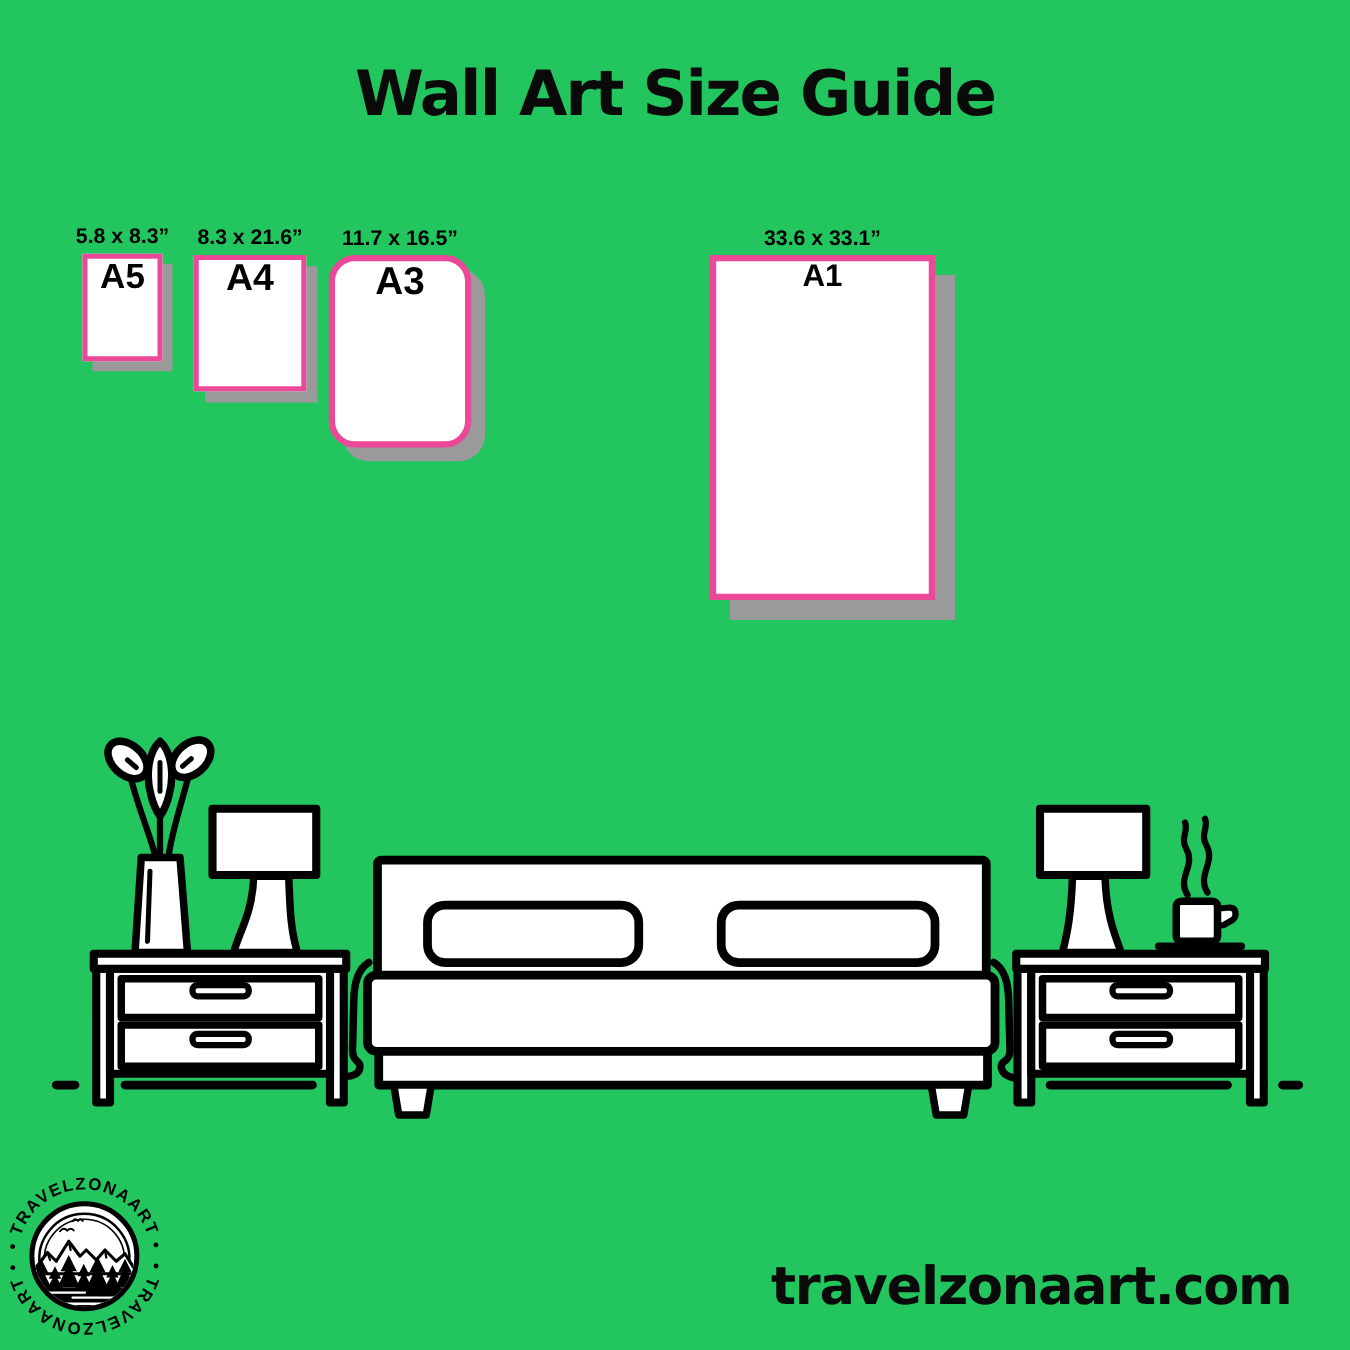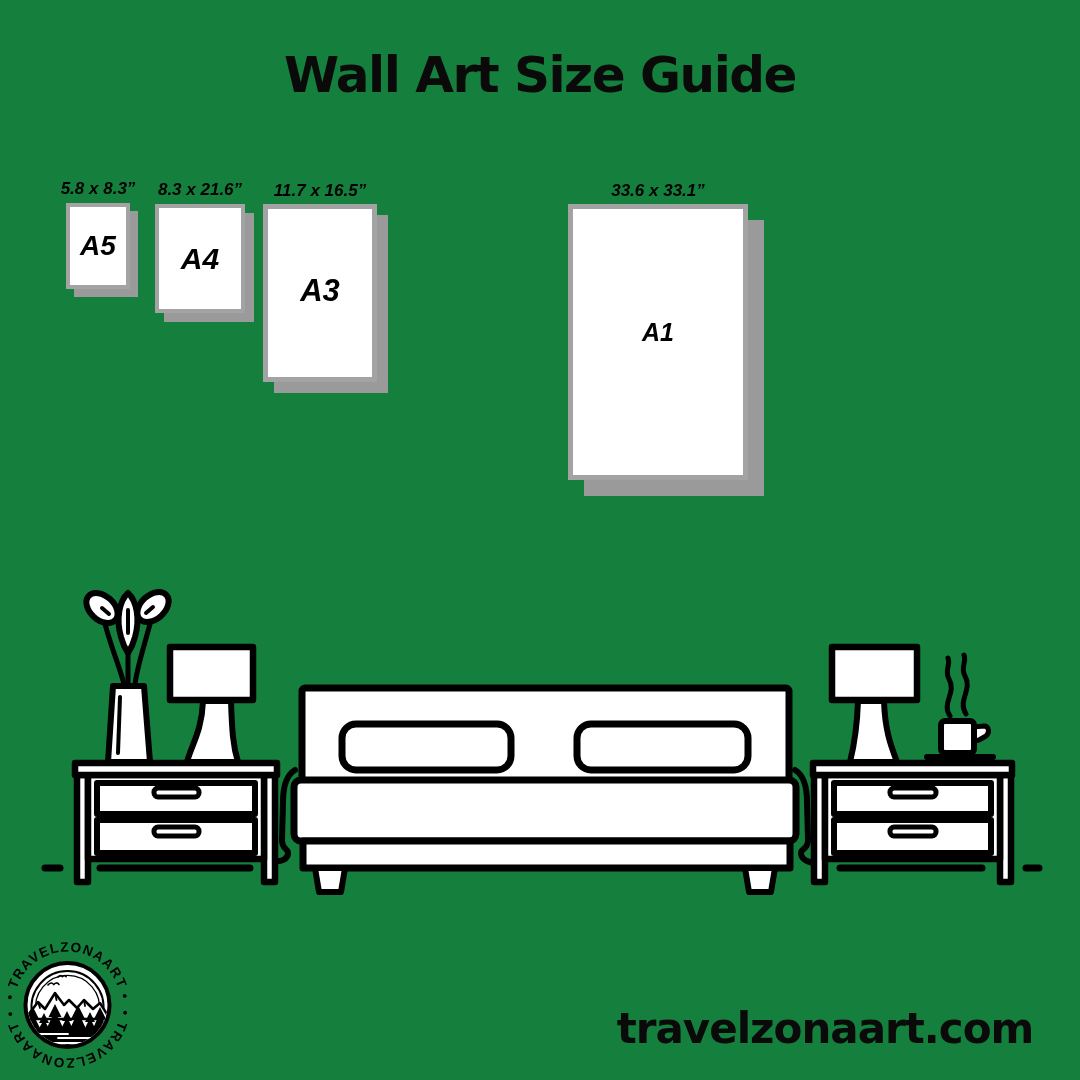--- a/index.html
+++ b/index.html
@@ -1,29 +1,29 @@
 <!DOCTYPE html>
 <html><head>
 <meta charset="utf-8">
 <style>
   html,body{margin:0;padding:0;background:#fff;}
-  .stage{position:relative;width:1080px;height:1080px;background:#15803d;overflow:hidden;
+  .stage{position:relative;width:1080px;height:1080px;background:#22c55e;overflow:hidden;
          font-family:"Liberation Sans",sans-serif;color:#000;}
   .page-title{position:absolute;left:0;top:50px;width:1080px;text-align:center;
     font-family:"DejaVu Sans",sans-serif;font-weight:bold;font-size:50px;
     letter-spacing:-1.5px;line-height:1;color:#0a0a0a;}
   
-  .frame{position:absolute;background:#fff;border:4px solid #a3a3a3;box-sizing:border-box;
-         display:flex;align-items:center;justify-content:center;font-style:italic;}
+  .frame{position:absolute;background:#fff;border:4px solid #ec4899;box-sizing:border-box;
+         display:flex;justify-content:center;}
   .frame .letter{font-weight:bold;color:#000;line-height:1;}
   .frame .dim{position:absolute;top:-28px;left:50%;transform:translateX(-50%);
     white-space:nowrap;font-weight:bold;font-size:17px;color:#000;}
   .f-a5{left:66px;top:203px;width:64px;height:86px;border-width:4px;box-shadow:8px 8px 0 #9a9a9a;}
   .f-a4{left:155px;top:204px;width:90px;height:109px;border-width:4px;box-shadow:9px 9px 0 #9a9a9a;}
-  .f-a3{left:263px;top:204px;width:114px;height:178px;border-width:5px;box-shadow:11px 11px 0 #9a9a9a;}
+  .f-a3{left:263px;top:204px;width:114px;height:154px;border-width:5px;box-shadow:11px 11px 0 #9a9a9a;border-radius:21px;}
   .f-a2{left:393px;top:204px;width:145px;height:206px;border-width:5px;box-shadow:13px 13px 0 #9a9a9a;}
   .f-a1{left:568px;top:204px;width:180px;height:276px;border-width:5px;box-shadow:16px 16px 0 #9a9a9a;}
   .f-a0{left:782px;top:204px;width:231px;height:362px;border-width:6px;box-shadow:21px 21px 0 #9a9a9a;}
   .f-a5 .letter{font-size:28px;}
   .f-a4 .letter{font-size:30px;}
   .f-a3 .letter{font-size:31px;padding-bottom:6px;}
   .f-a2 .letter{font-size:31px;padding-bottom:11px;}
   .f-a1 .letter{font-size:25px;padding-bottom:20px;}
   .f-a0 .letter{font-size:34px;}
   

